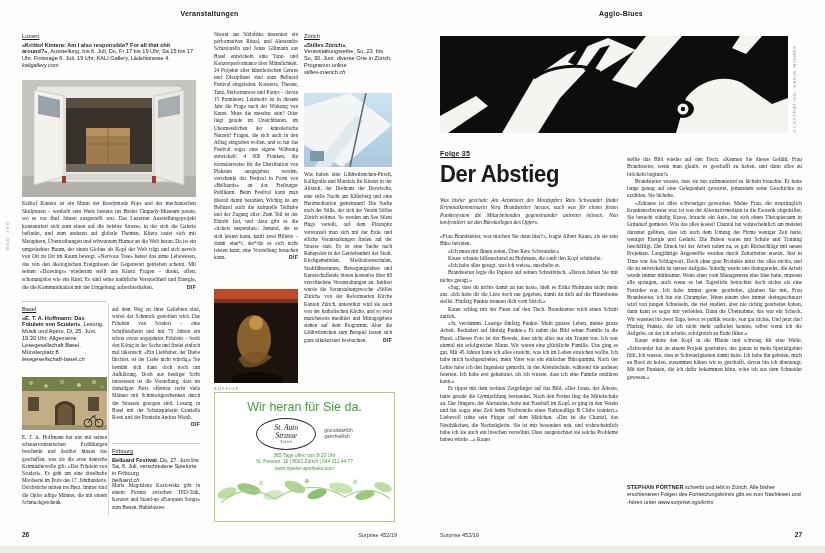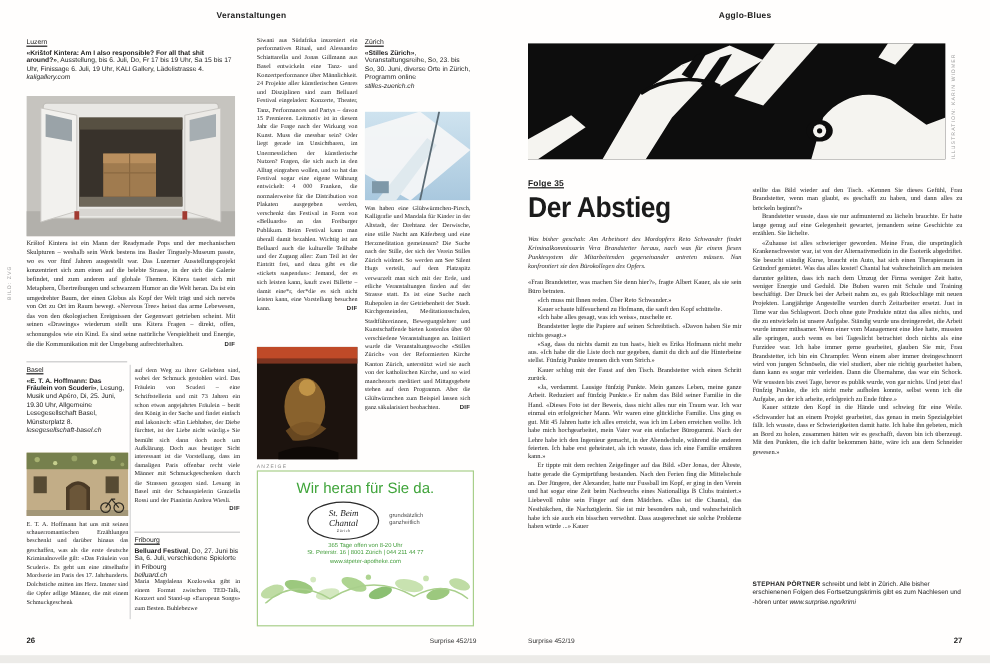--- a/index.html
+++ b/index.html
@@ -187,22 +187,22 @@
 
   <div class="abs" style="left:304px; top:171px; width:88px; height:212px; overflow:hidden;">
     <p class="body-serif"><span>Was haben eine Glühwürmchen-Pirsch, Kalligrafie und Mandala für Kinder in der Altstadt, der Drehtanz der Derwische, eine stille Nacht am Käferberg und eine Herzmeditation gemeinsam? Die Suche nach der Stille, der sich der Verein Stilles Zürich widmet. So werden am See Silent Hugs verteilt, auf dem Platzspitz verwurzelt man sich mit der Erde, und etliche Veranstaltungen finden auf der Strasse statt. Es ist eine Suche nach Ruhepolen in der Getriebenheit der Stadt. Kirchgemeinden, Meditationsschulen, Stadtführerinnen, Bewegungslehrer und Kunstschaffende bieten kostenlos über 60 verschiedene Veranstaltungen an. Initiiert wurde die Veranstaltungswoche «Stilles Zürich» von der Reformierten Kirche Kanton Zürich, unterstützt wird sie auch von der katholischen Kirche, und so wird mancherorts meditiert und Mittagsgebete stehen auf dem Programm. Aber die Glühwürmchen zum Beispiel lassen sich ganz säkularisiert beobachten.</span> <span class="sig">DIF</span></p>
   </div>
 
   <div class="abs ad-label" style="left:214px; top:386px;">ANZEIGE</div>
   <div class="abs ad-box" style="left:214px; top:392px; width:179px; height:128px;">
     <div class="ad-headline">Wir heran für Sie da.</div>
     <div style="display:flex; justify-content:center; align-items:center; gap:8px; margin-top:4px;">
       <div class="ad-logo">
-        <div class="l1">St. Beim</div>
-        <div class="l2">Chantal</div>
+        <div class="l1">St. Auto</div>
+        <div class="l2">Strasse</div>
         <div class="l3">Zürich</div>
       </div>
       <div class="ad-tag">
         <div>grundsätzlich</div>
         <div>ganzheitlich</div>
       </div>
     </div>
     <div class="ad-info" style="margin-top:3px;">
       <div>365 Tage offen von 8-20 Uhr</div>
       <div>St. Peterstr. 16 | 8001 Zürich | 044 211 44 77</div>

